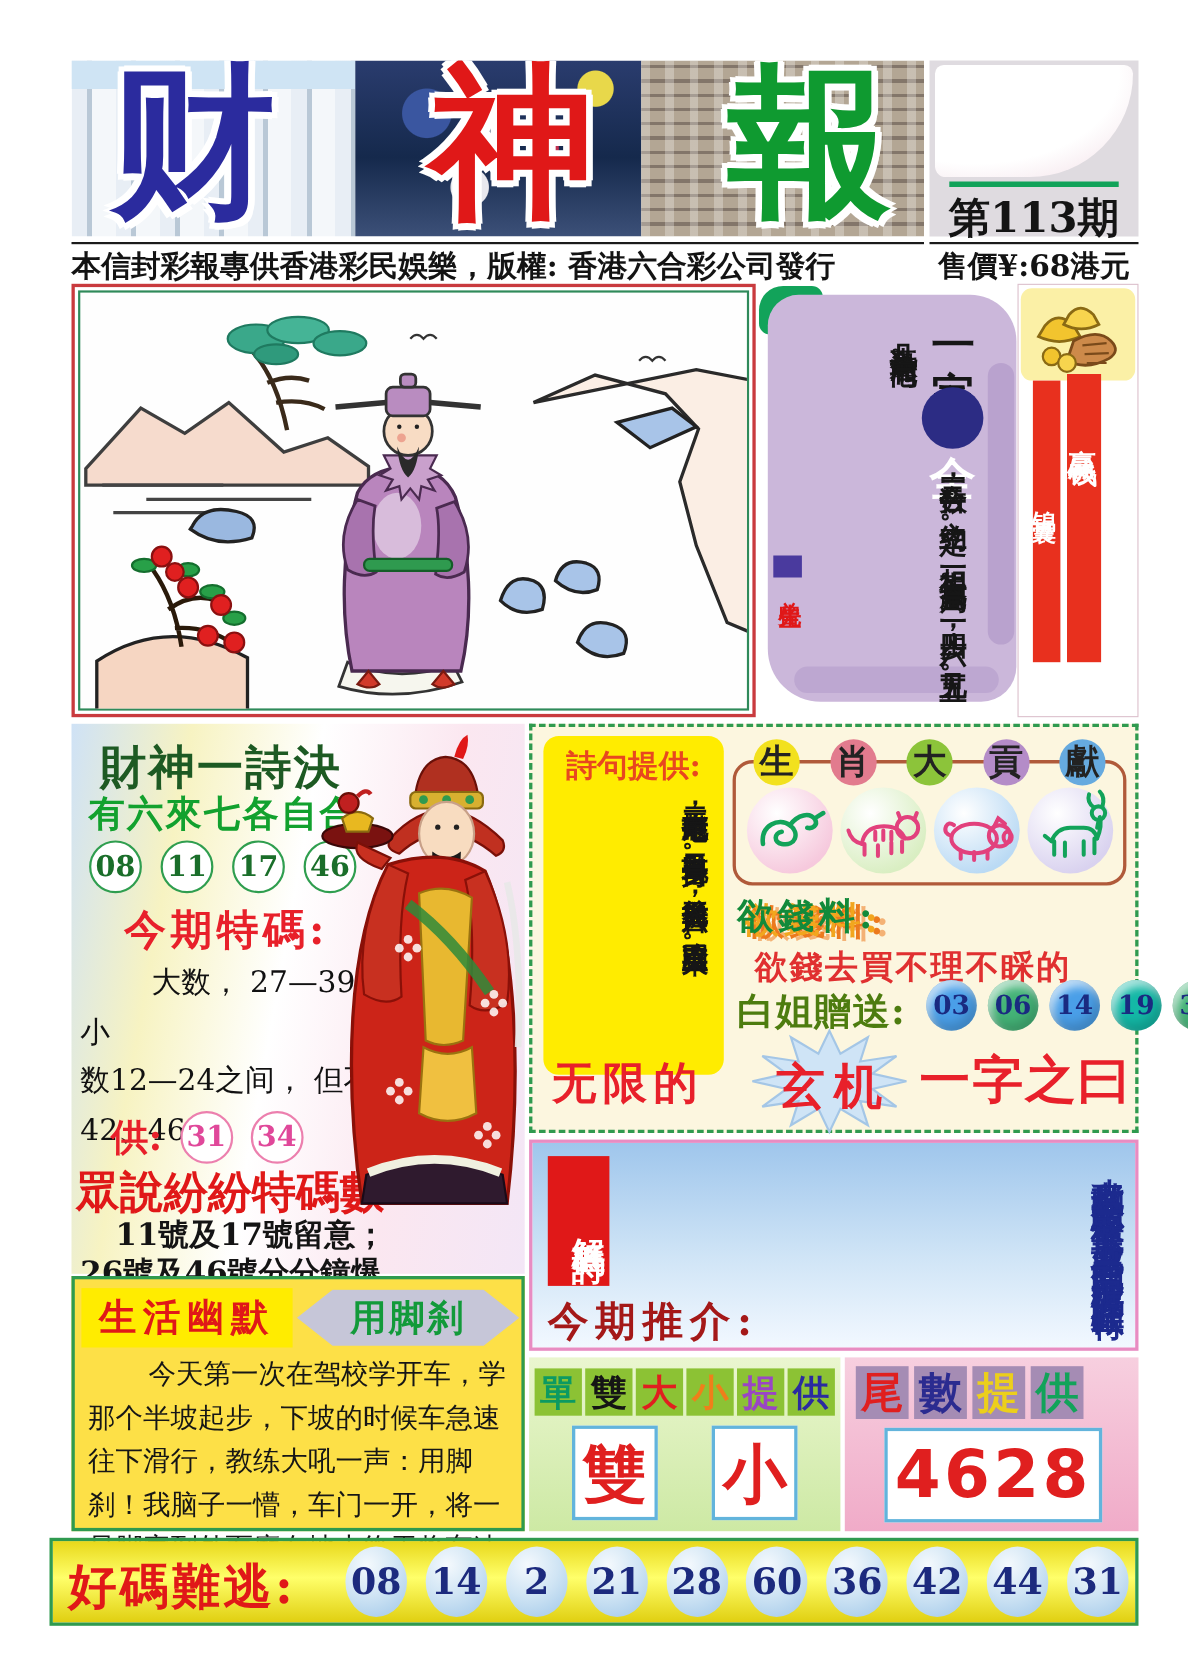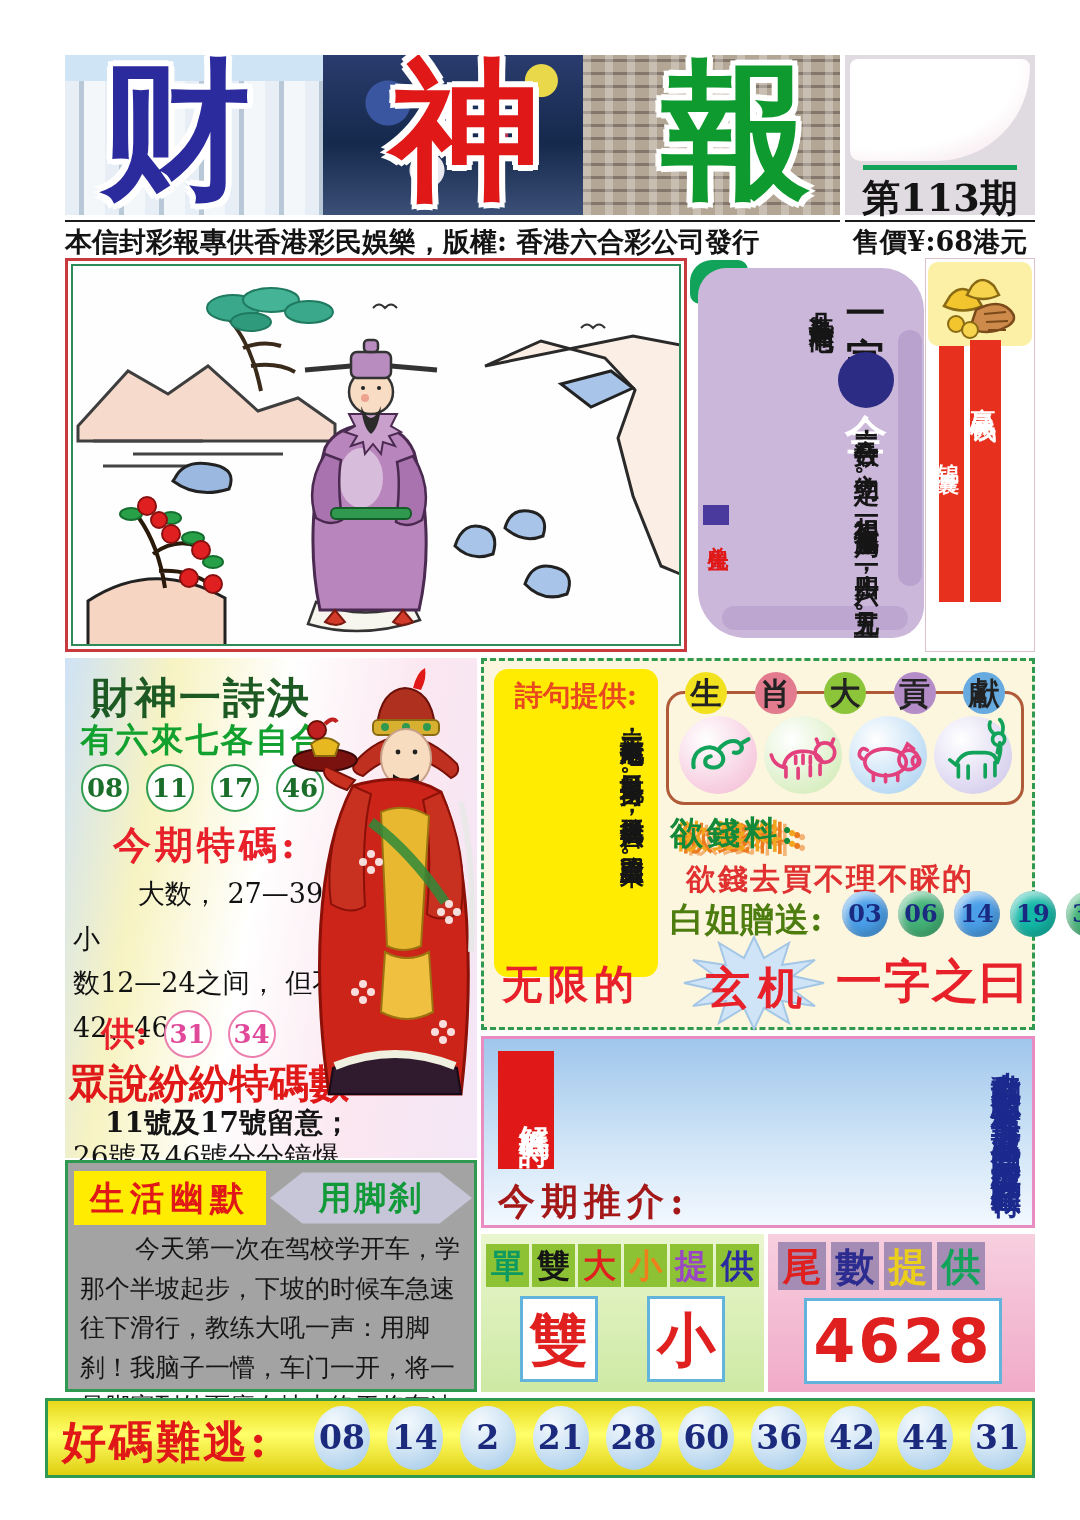--- a/index.html
+++ b/index.html
@@ -73,21 +73,21 @@
   .lp-par { left:8px; top:214px; width:300px; font-size:27px; color:#111; line-height:1.65; }
   .lp-par .l1 { display:block; text-indent:2.4em; }
   .lp-par .l2 { display:block; }
   .lp-par .l3 { display:block; }
   .lp-gong { left:36px; top:352px; display:flex; align-items:center; gap:16px; }
   .gong-label { font-size:34px; font-weight:700; color:#e8202a; }
   .gong-circle { width:48px; height:48px; border-radius:50%; background:#fff; border:2px solid #ec7fae; color:#e0489a;
     font-size:26px; font-weight:700; text-align:center; line-height:44px; }
   .lp-crowd { left:4px; top:398px; width:330px; font-size:40px; font-weight:700; color:#e01818; }
   .lp-note1 { left:40px; top:446px; font-size:28px; font-weight:700; color:#141414; }
-  .lp-note2 { left:8px; top:480px; font-size:28px; font-weight:400; color:#141414;text-align:right; }
+  .lp-note2 { left:8px; top:480px; font-size:28px; font-weight:700; color:#141414;text-align:right; }
   .god-svg { right:-4px; top:4px; width:196px; height:492px; }
 
   
   .right-panel { left:481px; top:658px; width:554px; height:372px; border:3px dashed #2f9a4f; background:#fcf6df; }
   .poem-box { position:absolute; left:10px; top:8px; width:164px; height:308px; background:#ffec00; border-radius:14px; }
   .pb-title { position:absolute; top:8px; width:100%; text-align:center; font-size:28px; font-weight:700; color:#e8471f; }
   .pb-cols { position:absolute; left:10px; top:48px; width:144px; height:252px; writing-mode:vertical-rl; font-size:24px; font-weight:700; color:#161616; }
   .pb-col { padding:0 5px; letter-spacing:1px; }
   .zodiac-box { position:absolute; left:182px; top:30px; width:358px; height:114px; border:3px solid #b05a3a; border-radius:18px; }
   .z-titles { position:absolute; left:16px; right:16px; top:-22px; display:flex; justify-content:space-between; }
@@ -111,21 +111,21 @@
     background: linear-gradient(180deg,#9fc6ec 0%, #cfe4f6 55%, #f2f8ff 100%); }
   .dc-label { position:absolute; left:14px; top:12px; width:56px; height:118px; background:#e01818; color:#fff;
     writing-mode:vertical-rl; text-orientation:upright; font-size:30px; font-weight:700; text-align:center; letter-spacing:6px; }
   .dc-cols { position:absolute; left:82px; top:8px; width:460px; height:128px; writing-mode:vertical-rl; font-size:30px; font-weight:700; color:#1c2a8e; }
   .dc-col { padding:0 15px; letter-spacing:2px; }
   .dc-tuijie { position:absolute; left:14px; top:138px; display:flex; align-items:baseline; gap:10px; }
   .dc-tj-label { font-size:37px; font-weight:700; color:#a41818; letter-spacing:6px; }
   .dc-tj-nums { font-family:"DejaVu Sans", sans-serif; font-style:italic; font-weight:700; font-size:48px; color:#2a2a9a; letter-spacing:2px; }
 
   
-  .humor-box { left:65px; top:1160px; width:412px; height:232px; border:3px solid #2f9a4f; background:#a3a3a3; }
+  .humor-box { left:65px; top:1160px; width:412px; height:232px; border:3px solid #2f9a4f; background:#fde047; }
   .hm-title { position:absolute; left:6px; top:8px; width:192px; height:54px; background:#ffec00; color:#e01818;
     font-size:34px; font-weight:700; text-align:center; line-height:54px; letter-spacing:6px; }
   .hm-badge { position:absolute; left:202px; top:6px; width:202px; height:58px; background:#c6c6d8;
     clip-path:polygon(0% 50%, 16% 6%, 84% 6%, 100% 50%, 84% 94%, 16% 94%); text-align:center; line-height:58px;
     color:#129a3a; font-size:33px; font-weight:700; letter-spacing:2px; }
   .hm-text { position:absolute; left:12px; top:66px; width:386px; font-size:25px; color:#161616; line-height:1.58; text-indent:2.2em; }
 
   
   .ds-box { left:481px; top:1234px; width:283px; height:158px; background:linear-gradient(180deg,#eaf6cf,#cde9a4); }
   .ds-tiles { position:absolute; left:5px; top:10px; display:flex; gap:3px; }

